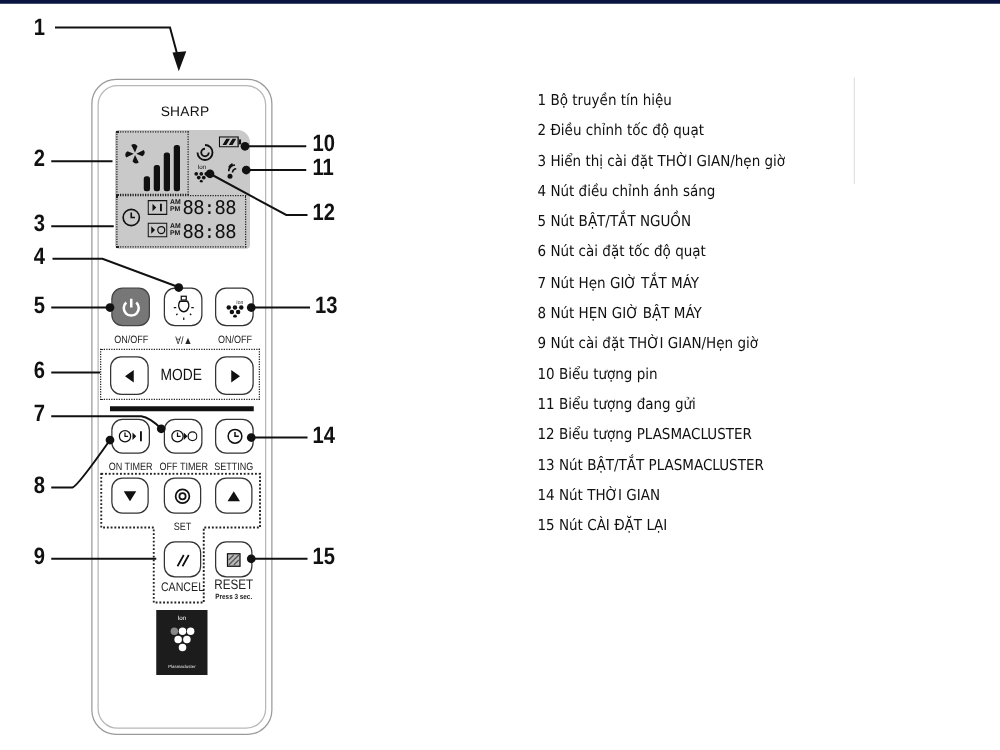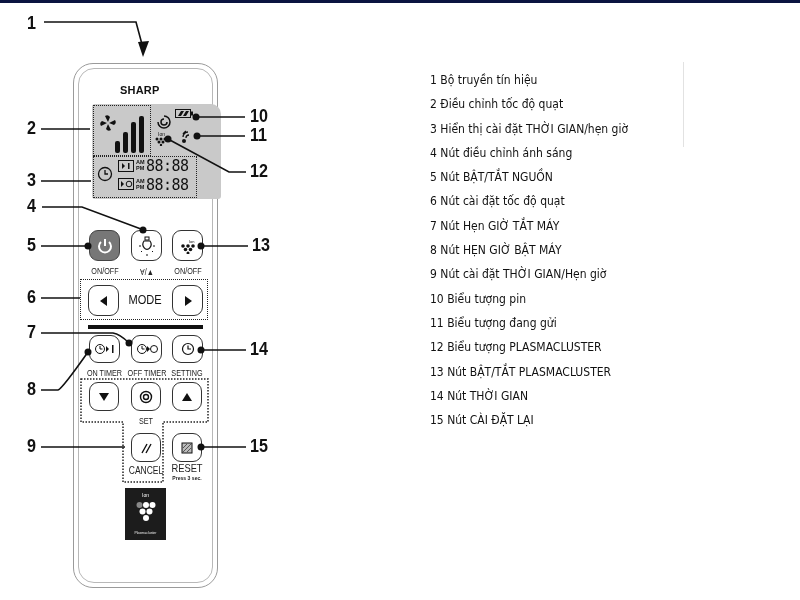--- a/index.html
+++ b/index.html
@@ -11,25 +11,25 @@
   .abs { position: absolute; }
   
   .remote-outer {
     position: absolute; left: 73px; top: 63px; width: 145px; height: 525px;
     border: 1.5px solid #9a9a9a; border-radius: 20px; box-sizing: border-box; background: #fff;
   }
   .remote-inner {
     position: absolute; left: 4px; top: 4px; right: 4px; bottom: 4px;
     border: 1px solid #b8b8b8; border-radius: 16px;
   }
-  .brand { position: absolute; left: 120px; top: 84px; width: 56px; 
-    font-weight: bold; font-size: 11px; letter-spacing: 0.2px; }
+  .brand { position: absolute; left: 120px; top: 84px; width: 56px; text-align: center;
+    font-weight: normal; font-size: 11px; letter-spacing: 0.2px; }
   
   .lcd { position: absolute; left: 92px; top: 104px; width: 108px; height: 95px;
-    background: #c9c9c9; border-radius: 3px 10px 3px 3px; padding-left: 21px; }
+    background: #c9c9c9; border-radius: 3px 10px 3px 3px; }
   .dotbox { position: absolute; border: 1.5px dotted #222; box-sizing: border-box; }
   .btn {
     position: absolute; width: 31px; height: 31px; border: 1.5px solid #333; border-radius: 9px;
     box-sizing: border-box; background: #fff; display: flex; align-items: center; justify-content: center;
   }
   .btn.dark { background: #777; border-color: #444; }
   .btn svg { display: block; }
   .btnlabel { position: absolute; font-size: 8.5px; text-align: center; transform: scaleX(0.85); transform-origin: center; color: #222; white-space: nowrap; }
   .num { position: absolute; font-size: 19px; font-weight: bold; font-family: "Liberation Sans", sans-serif; transform: scaleX(0.85); transform-origin: left; }
   .legend { position: absolute; left: 430px; top: 68px; font-family: "DejaVu Sans", sans-serif; font-size: 12px; line-height: 24.3px; color: #111; }

